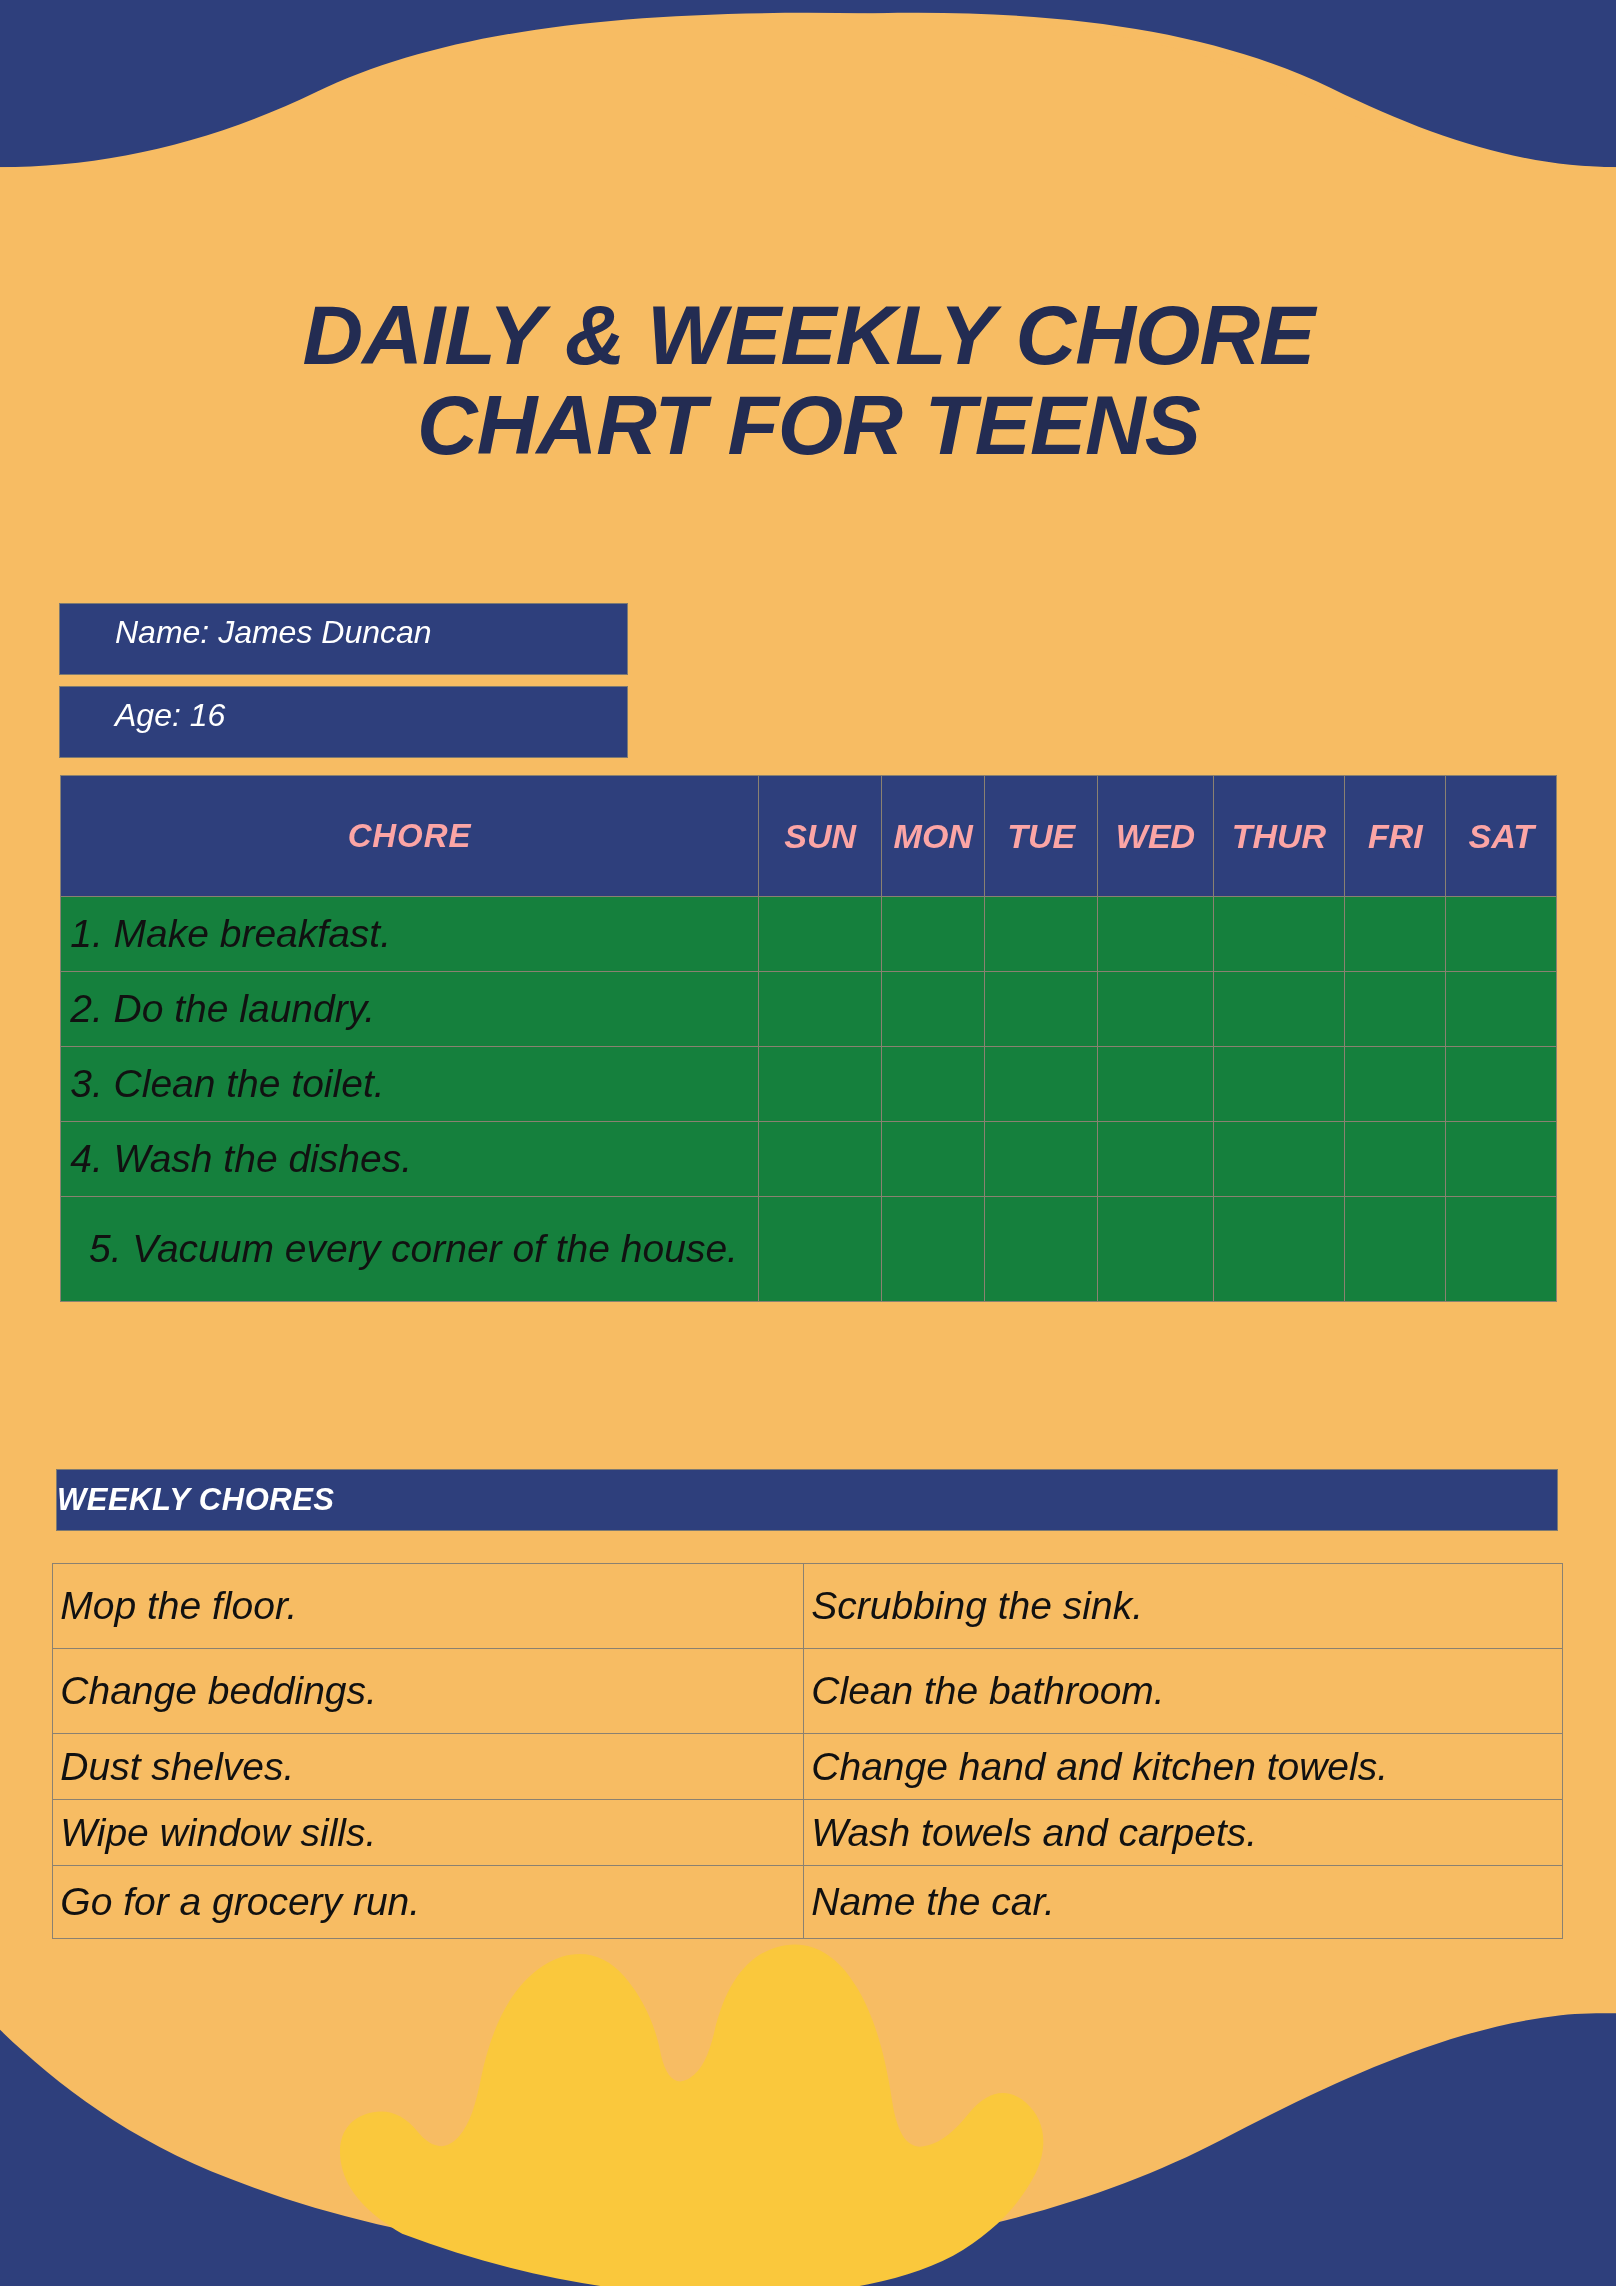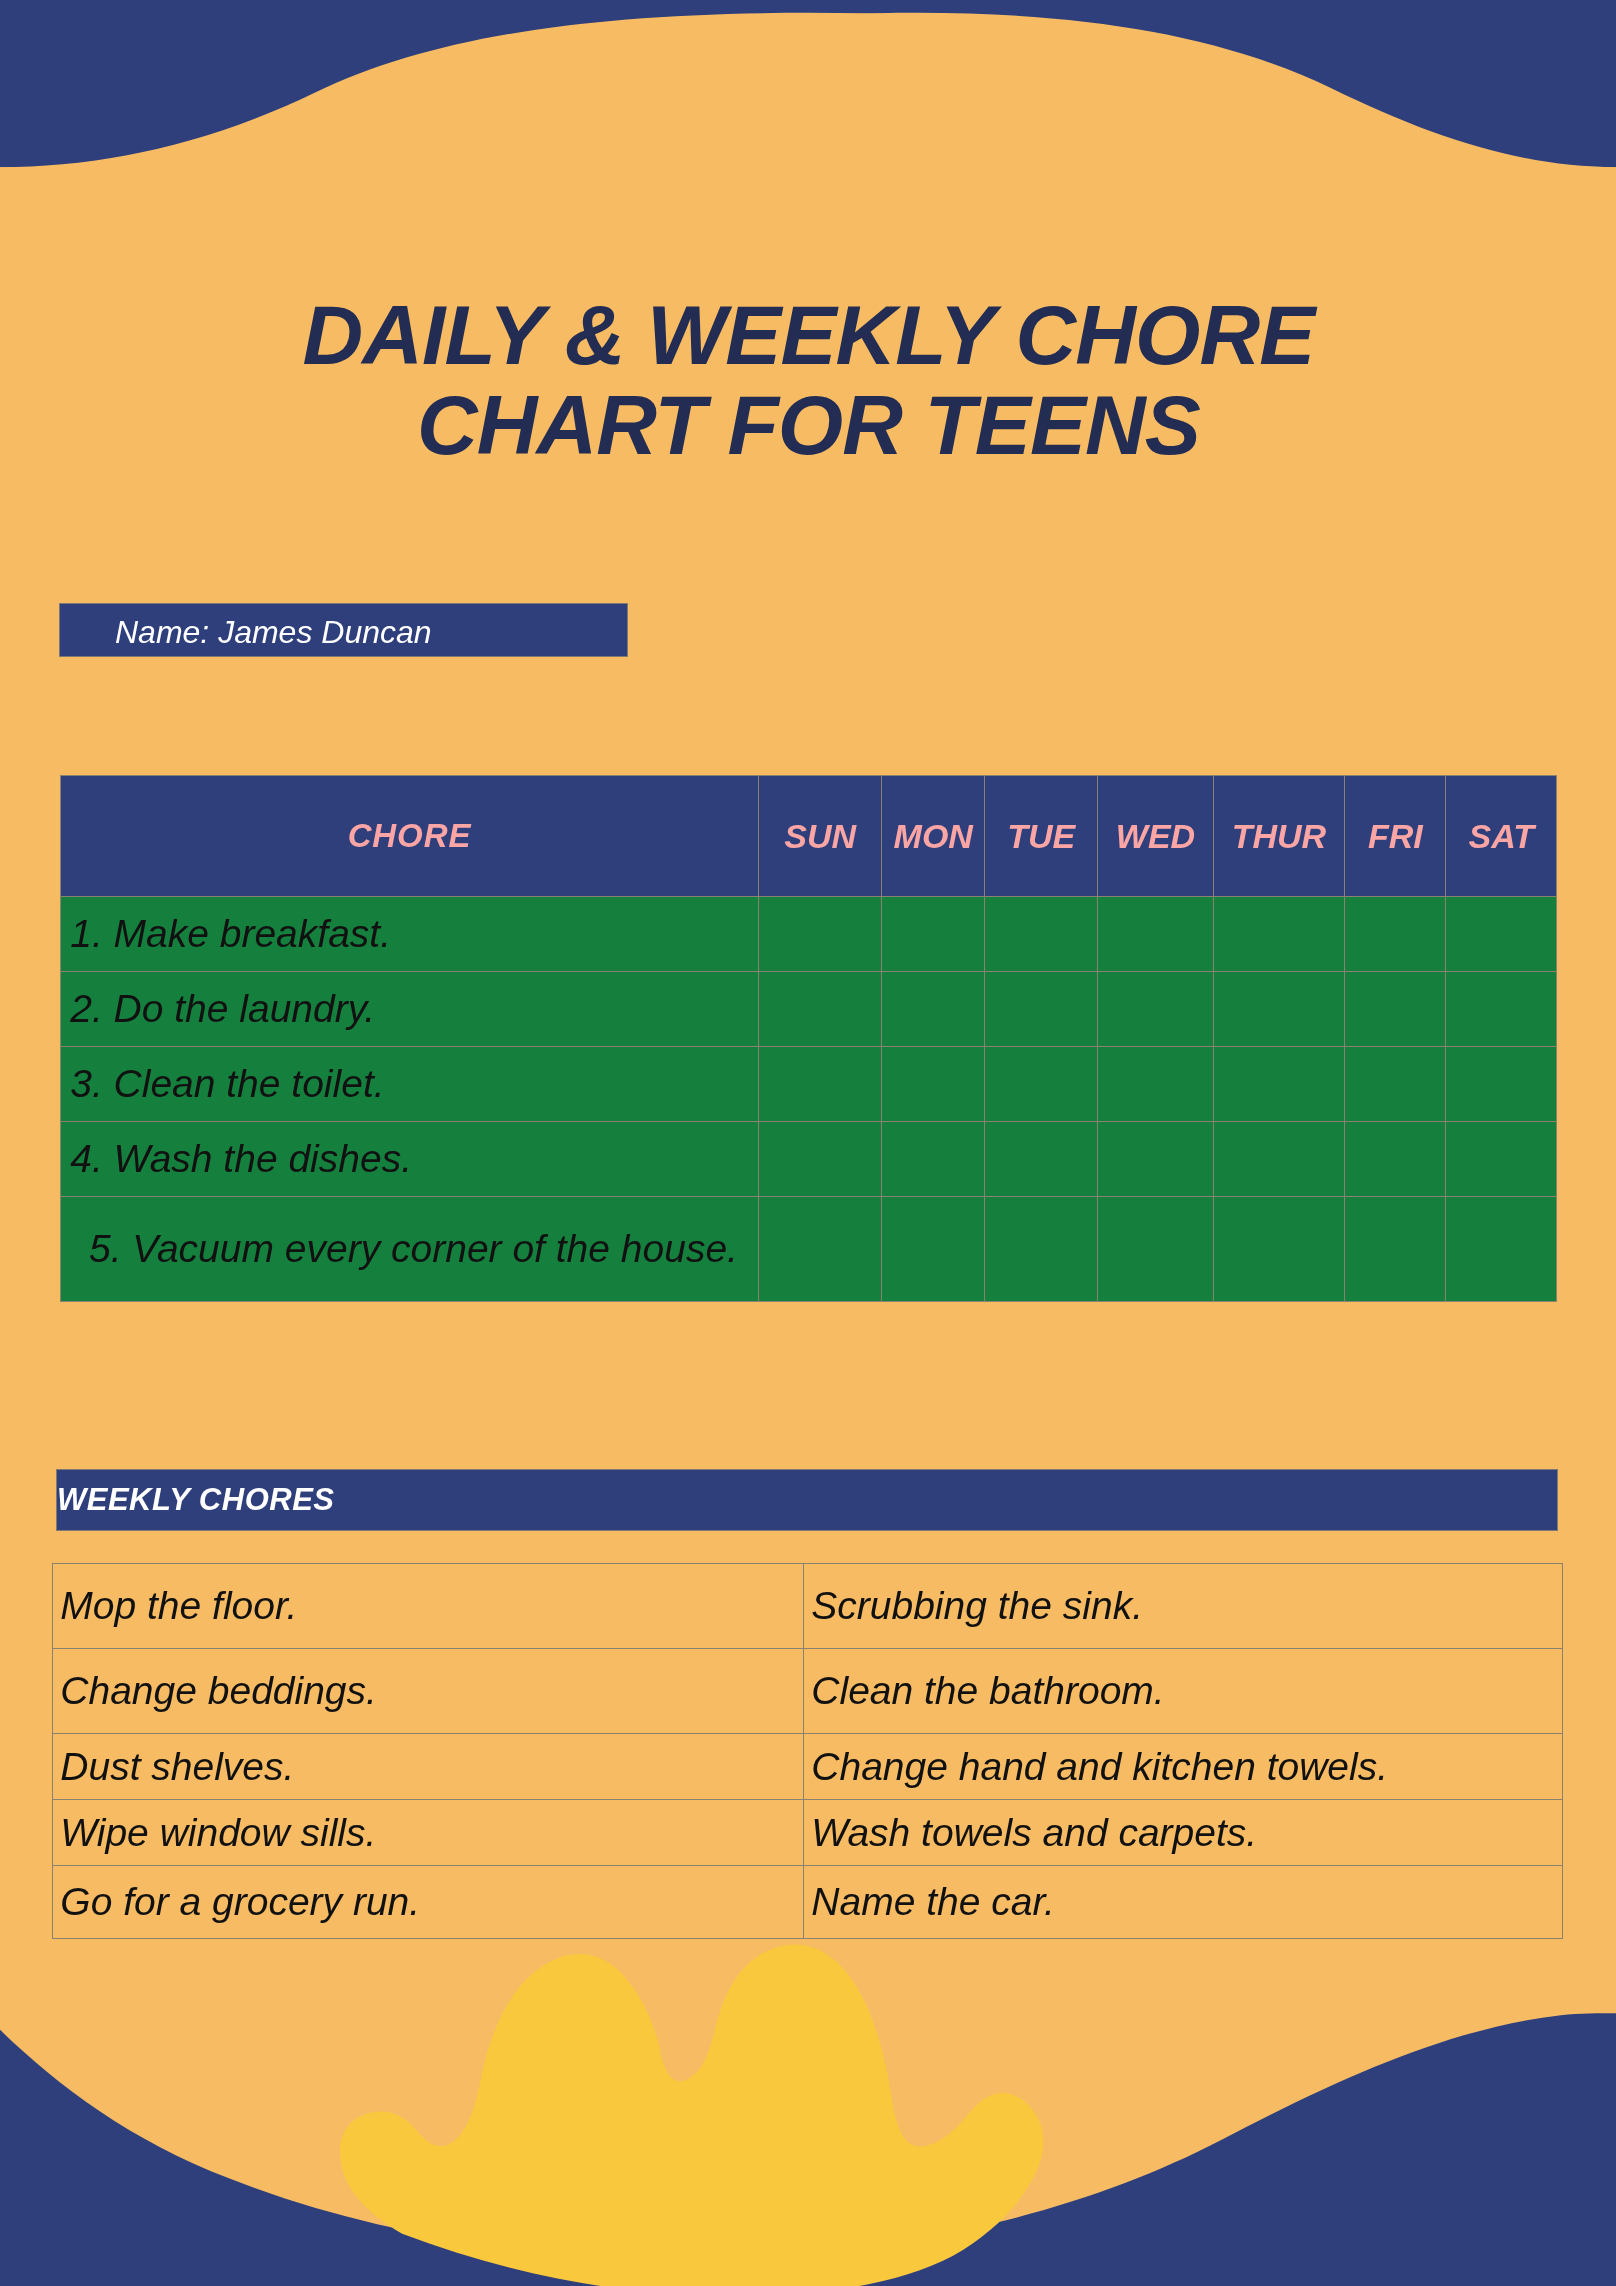--- a/index.html
+++ b/index.html
@@ -61,21 +61,21 @@
   
   .infobar {
     position: absolute;
     left: 59px;
     background: #2e3f7c;
     border: 1.8px solid #7d7a72;
     box-sizing: border-box;
     color: #ffffff;
     font-size: 32px;
     line-height: 57px;
-    height: 54px;
+    height: 72px;
     width: 569px;
     padding-left: 55px;
     white-space: nowrap;
     overflow: hidden;
   }
   #name-bar { top: 587px; }
   #age-bar  { top: 670px; }
 
   
   .daily-table {
@@ -221,20 +221,21 @@
   </svg>
 
   <div class="content">
 
     <div class="title">
       <span class="title-line">DAILY &amp; WEEKLY CHORE</span>
       <span class="title-line">CHART FOR TEENS</span>
     </div>
 
     <div class="infobar" id="name-bar">Name: James Duncan</div>
+    <div class="infobar" id="age-bar">Age: 16</div>
 
     <table class="daily-table">
       <colgroup>
         <col style="width:537px">
         <col style="width:95px">
         <col style="width:79px">
         <col style="width:87px">
         <col style="width:89px">
         <col style="width:101px">
         <col style="width:78px">

